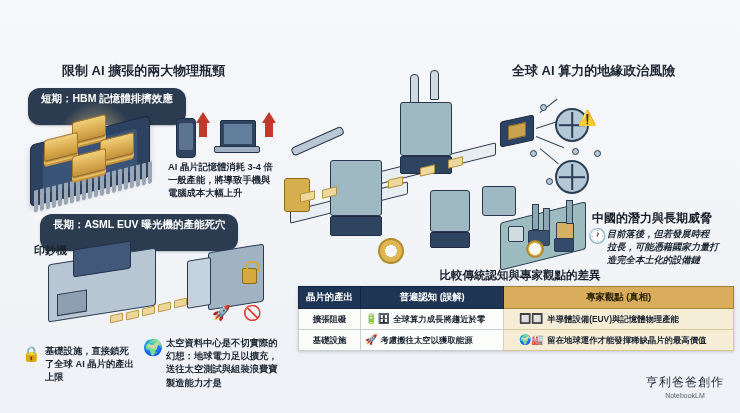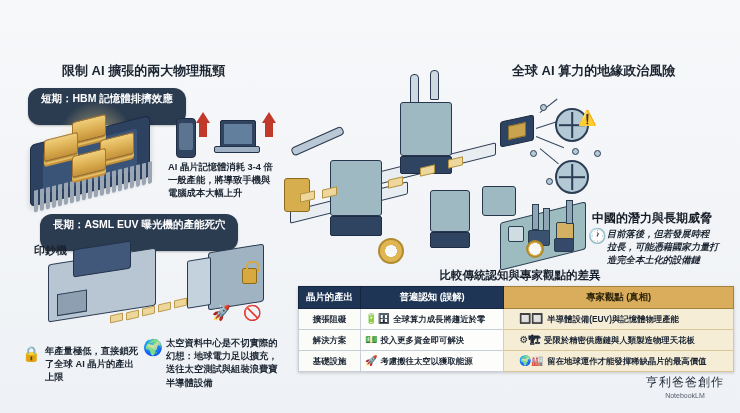--- a/index.html
+++ b/index.html
@@ -387,29 +387,29 @@
       <div class="bill" style="left:96px; top:0px;"></div>
     </div>
     <div class="vault"></div>
     <div class="vault-lock"></div>
   </div>
 
   <span class="ic" id="ic-rocket">🚀</span>
   <span class="ic" id="ic-nospace">🚫</span>
 
   <span class="ic" id="ic-lock">🔒</span>
-  <div class="body-txt" id="txt-lock">年產量極低，直接鎖死
+  <div class="body-txt" id="txt-lock">基礎設施，直接鎖死
 了全球 AI 晶片的產出
 上限</div>
 
   <span class="ic" id="ic-globe">🌍</span>
   <div class="body-txt" id="txt-space">太空資料中心是不切實際的
 幻想：地球電力足以擴充，
 送往太空測試與組裝浪費寶
-半導體設備</div>
+製造能力才是</div>
 
   <div class="illus">
     <div class="fl-belt" id="belt2"></div>
     <div class="fl-belt" id="belt1"></div>
     <div class="fl-tube" id="tube1"></div>
     <div class="fl-tube" id="tube2"></div>
     <div class="fl-box" id="mach2"></div>
     <div class="fl-dark" id="dark2"></div>
     <div class="robot-arm"></div>
     <div class="robot-base"></div>
@@ -479,29 +479,20 @@
       <tr>
         <td class="factor">擴張阻礙</td>
         <td>
           <span class="cell-ic">🔋🗄</span><span>全球算力成長將趨近於零</span>
         </td>
         <td class="truth">
           <span class="cell-ic">🔲🔲</span><span>半導體設備(EUV)與記憶體物理產能</span>
         </td>
       </tr>
       <tr>
-        <td class="factor">解決方案</td>
-        <td>
-          <span class="cell-ic">💵</span><span>投入更多資金即可解決</span>
-        </td>
-        <td class="truth">
-          <span class="cell-ic">⚙🏗</span><span>受限於精密供應鏈與人類製造物理天花板</span>
-        </td>
-      </tr>
-      <tr>
         <td class="factor">基礎設施</td>
         <td>
           <span class="cell-ic">🚀</span><span>考慮搬往太空以獲取能源</span>
         </td>
         <td class="truth">
           <span class="cell-ic">🌍🏭</span><span>留在地球運作才能發揮稀缺晶片的最高價值</span>
         </td>
       </tr>
     </tbody>
   </table>

